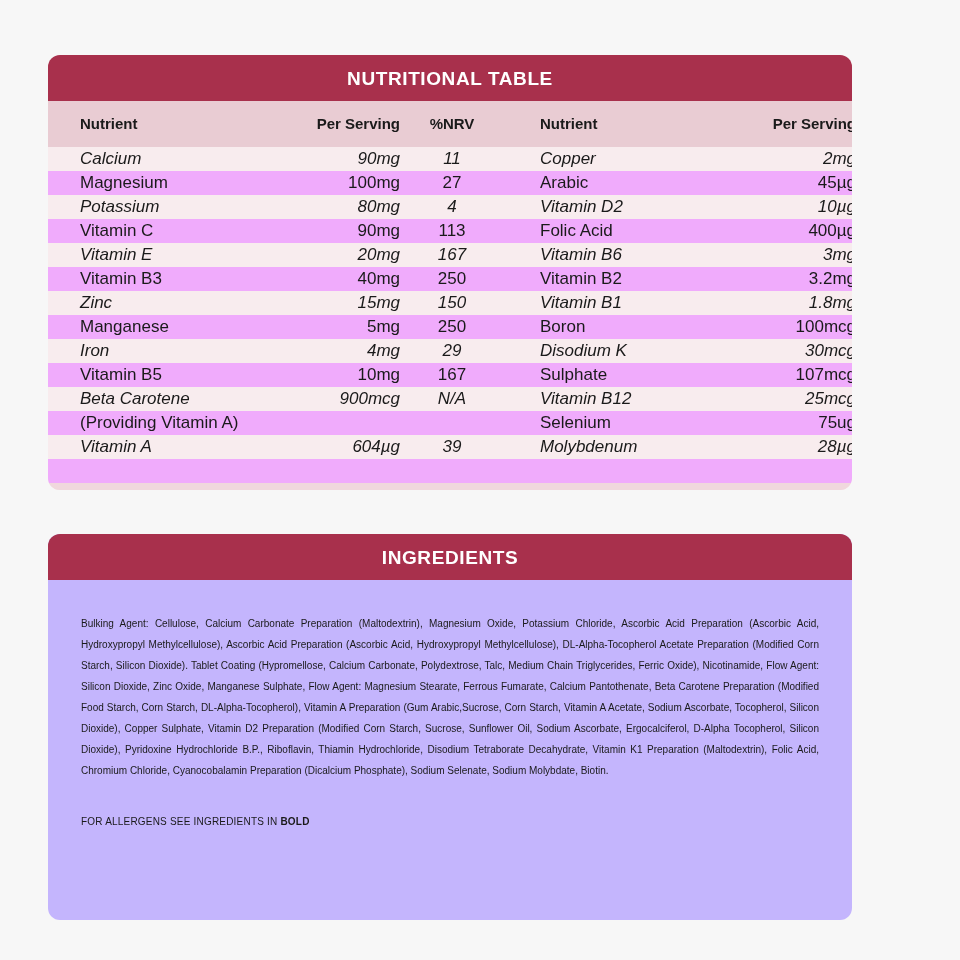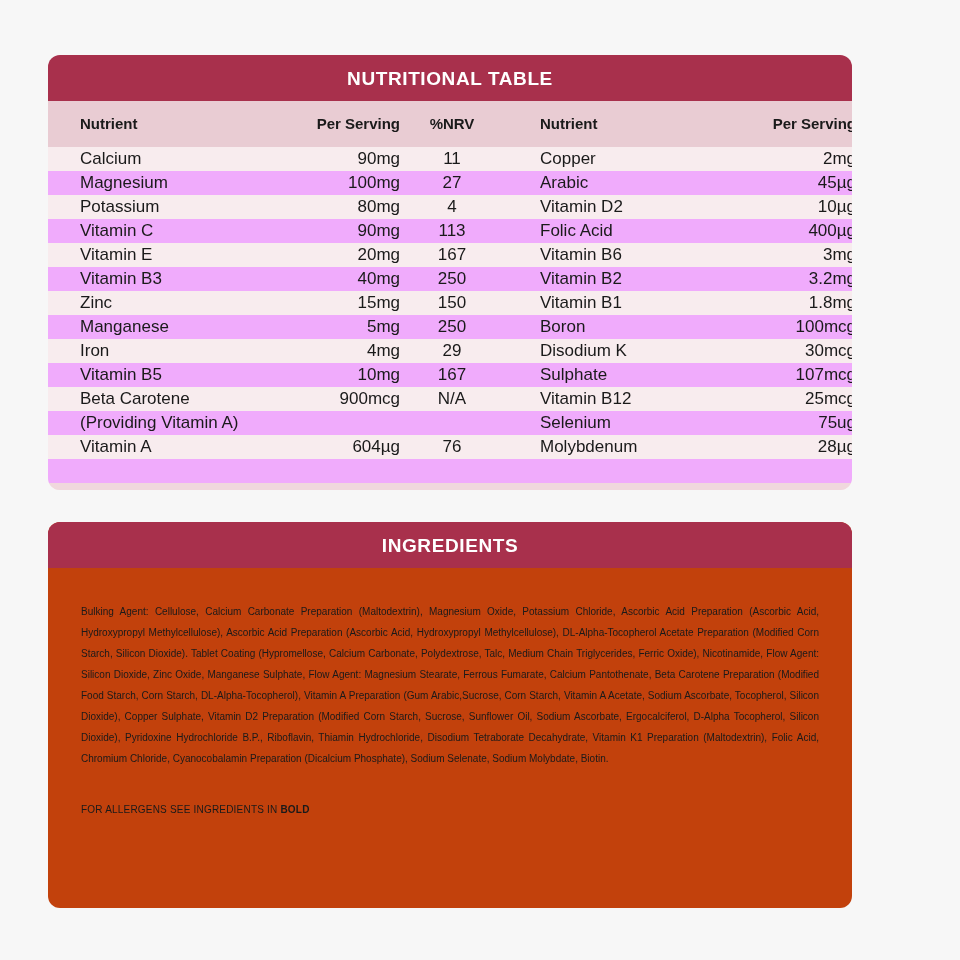--- a/index.html
+++ b/index.html
@@ -76,35 +76,35 @@
   
   .c-name   { width: 180px; text-align: left;  padding-left: 32px !important; }
   .c-serv   { width: 140px; text-align: right; padding-right: 4px !important; }
   .c-nrv    { width: 96px;  text-align: center; }
   .c-gapL   { width: 28px; }
 
   .c-name2  { width: 176px; text-align: left;  padding-left: 12px !important; }
   .c-serv2  { width: 140px; text-align: right; padding-right: 4px !important; }
   .c-nrv2   { width: 96px;  text-align: center; }
 
-  table.nutri tbody tr.odd  { background: #f8ecee; }
+  table.nutri tbody tr.odd  { background: #f8ecee; font-style: italic; }
   table.nutri tbody tr.even { background: #f0abfc; }
 
   .pad-row td { height: 18px; }
   .pad-row.even { background: #e9ccd3; }
 
   .nutri-foot {
     height: 34px;
     background: #f0d8dd;
   }
 
   
   .ingr-panel {
-    margin-top: 32px;
-    background: #c2410c;
+    margin-top: 44px;
+    background: #c4b5fd;
     height: 386px;
   }
   .ingr-body {
     padding: 33px 33px 0 33px;
   }
   .ingr-text {
     font-size: 10px;
     line-height: 21px;
     text-align: justify;
     text-justify: inter-word;
@@ -246,21 +246,21 @@
               <td class="c-serv"></td>
               <td class="c-nrv"></td>
               <td class="c-gapL"></td>
               <td class="c-name2">Selenium</td>
               <td class="c-serv2">75ug</td>
               <td class="c-nrv2">136</td>
             </tr>
             <tr class="odd">
               <td class="c-name">Vitamin A</td>
               <td class="c-serv">604µg</td>
-              <td class="c-nrv">76</td>
+              <td class="c-nrv">39</td>
               <td class="c-gapL"></td>
               <td class="c-name2">Molybdenum</td>
               <td class="c-serv2">28µg</td>
               <td class="c-nrv2">56</td>
             </tr>
             <tr class="pad-row even">
               <td></td>
               <td></td>
               <td></td>
               <td></td>

